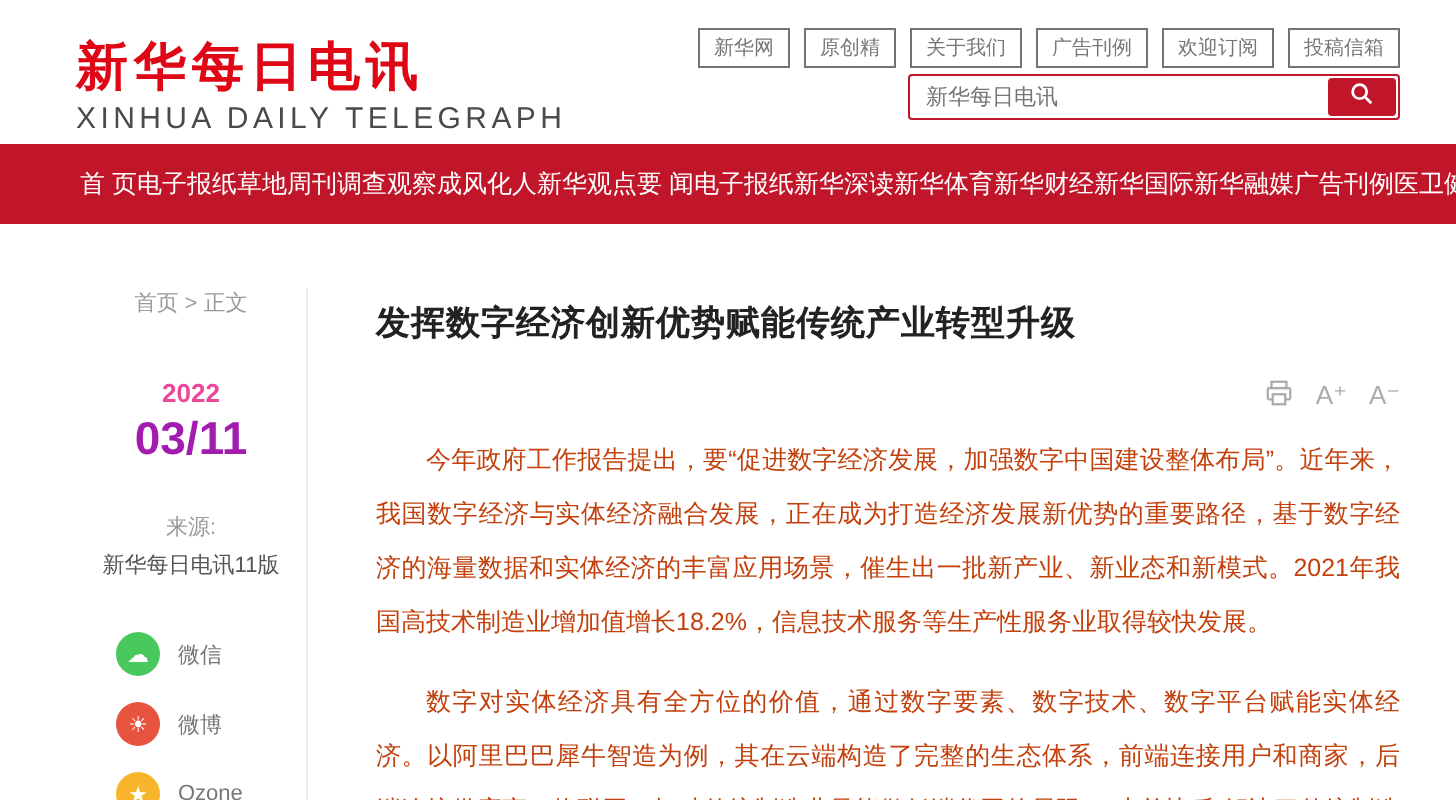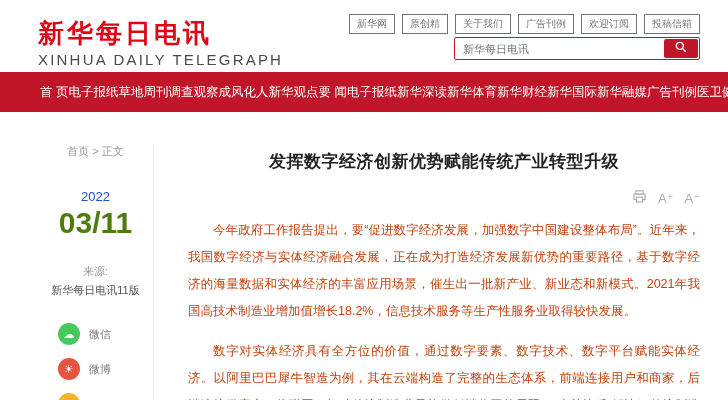--- a/index.html
+++ b/index.html
@@ -26,33 +26,33 @@
   .nav { height:40px; background:#c1162a; display:flex; align-items:center;
     justify-content:space-between; padding:0 40px; }
   .nav a { color:#fff; font-size:12.5px; text-decoration:none; white-space:nowrap; cursor:pointer; }
 
   
   .content { display:flex; padding:32px 28px 0 38px; }
   .side { width:116px; flex:none; border-right:1px solid #ececec; text-align:center;
     padding-bottom:40px; min-height:268px; }
   .crumb { font-size:11px; color:#9a9a9a; margin-bottom:30px; }
   .crumb a { color:#9a9a9a; text-decoration:none; cursor:pointer;margin-top:40px; }
-  .meta-year { font-size:13px; color:#1d4ed8; font-weight:normal; }
-  .meta-date { font-size:30px; color:#4d7c0f; font-weight:bold; margin:2px 0; }
+  .meta-year { font-size:13px; color:#ec4899; font-weight:bold; }
+  .meta-date { font-size:23px; color:#a21caf; font-weight:bold; margin:2px 0; }
   .meta-time { font-size:12px; color:#666; }
   .meta-src { margin-top:22px; font-size:11px; color:#999; line-height:1.7;text-align:center; }
   .meta-srcname { color:#555; }
   .share { margin-top:24px; padding-left:20px; }
   .share-item { display:flex; align-items:center; gap:9px; margin-bottom:13px; cursor:pointer; }
   .share-dot { width:22px; height:22px; border-radius:50%; color:#fff; font-size:11px;
     display:flex; align-items:center; justify-content:center; flex:none; }
   .share-label { font-size:11px; color:#777;text-align:center; }
 
   .main { flex:1; padding-left:34px; }
-  .title { text-align:center; font-size:17px; font-weight:bold; color:#222;
+  .title { font-size:17px; font-weight:bold; color:#222;
     letter-spacing:.5px; margin:6px 0 16px; }
   .tools { display:flex; justify-content:flex-end; align-items:center; gap:11px;
     color:#ababab; font-size:13px; margin-bottom:10px; }
   .tools span { cursor:pointer; }
   .body-text p { font-size:12.5px; color:#c2410c; line-height:27px; text-align:justify;
     text-indent:2em; margin-bottom:13px; }
 </style>
 </head>
 <body>
 

